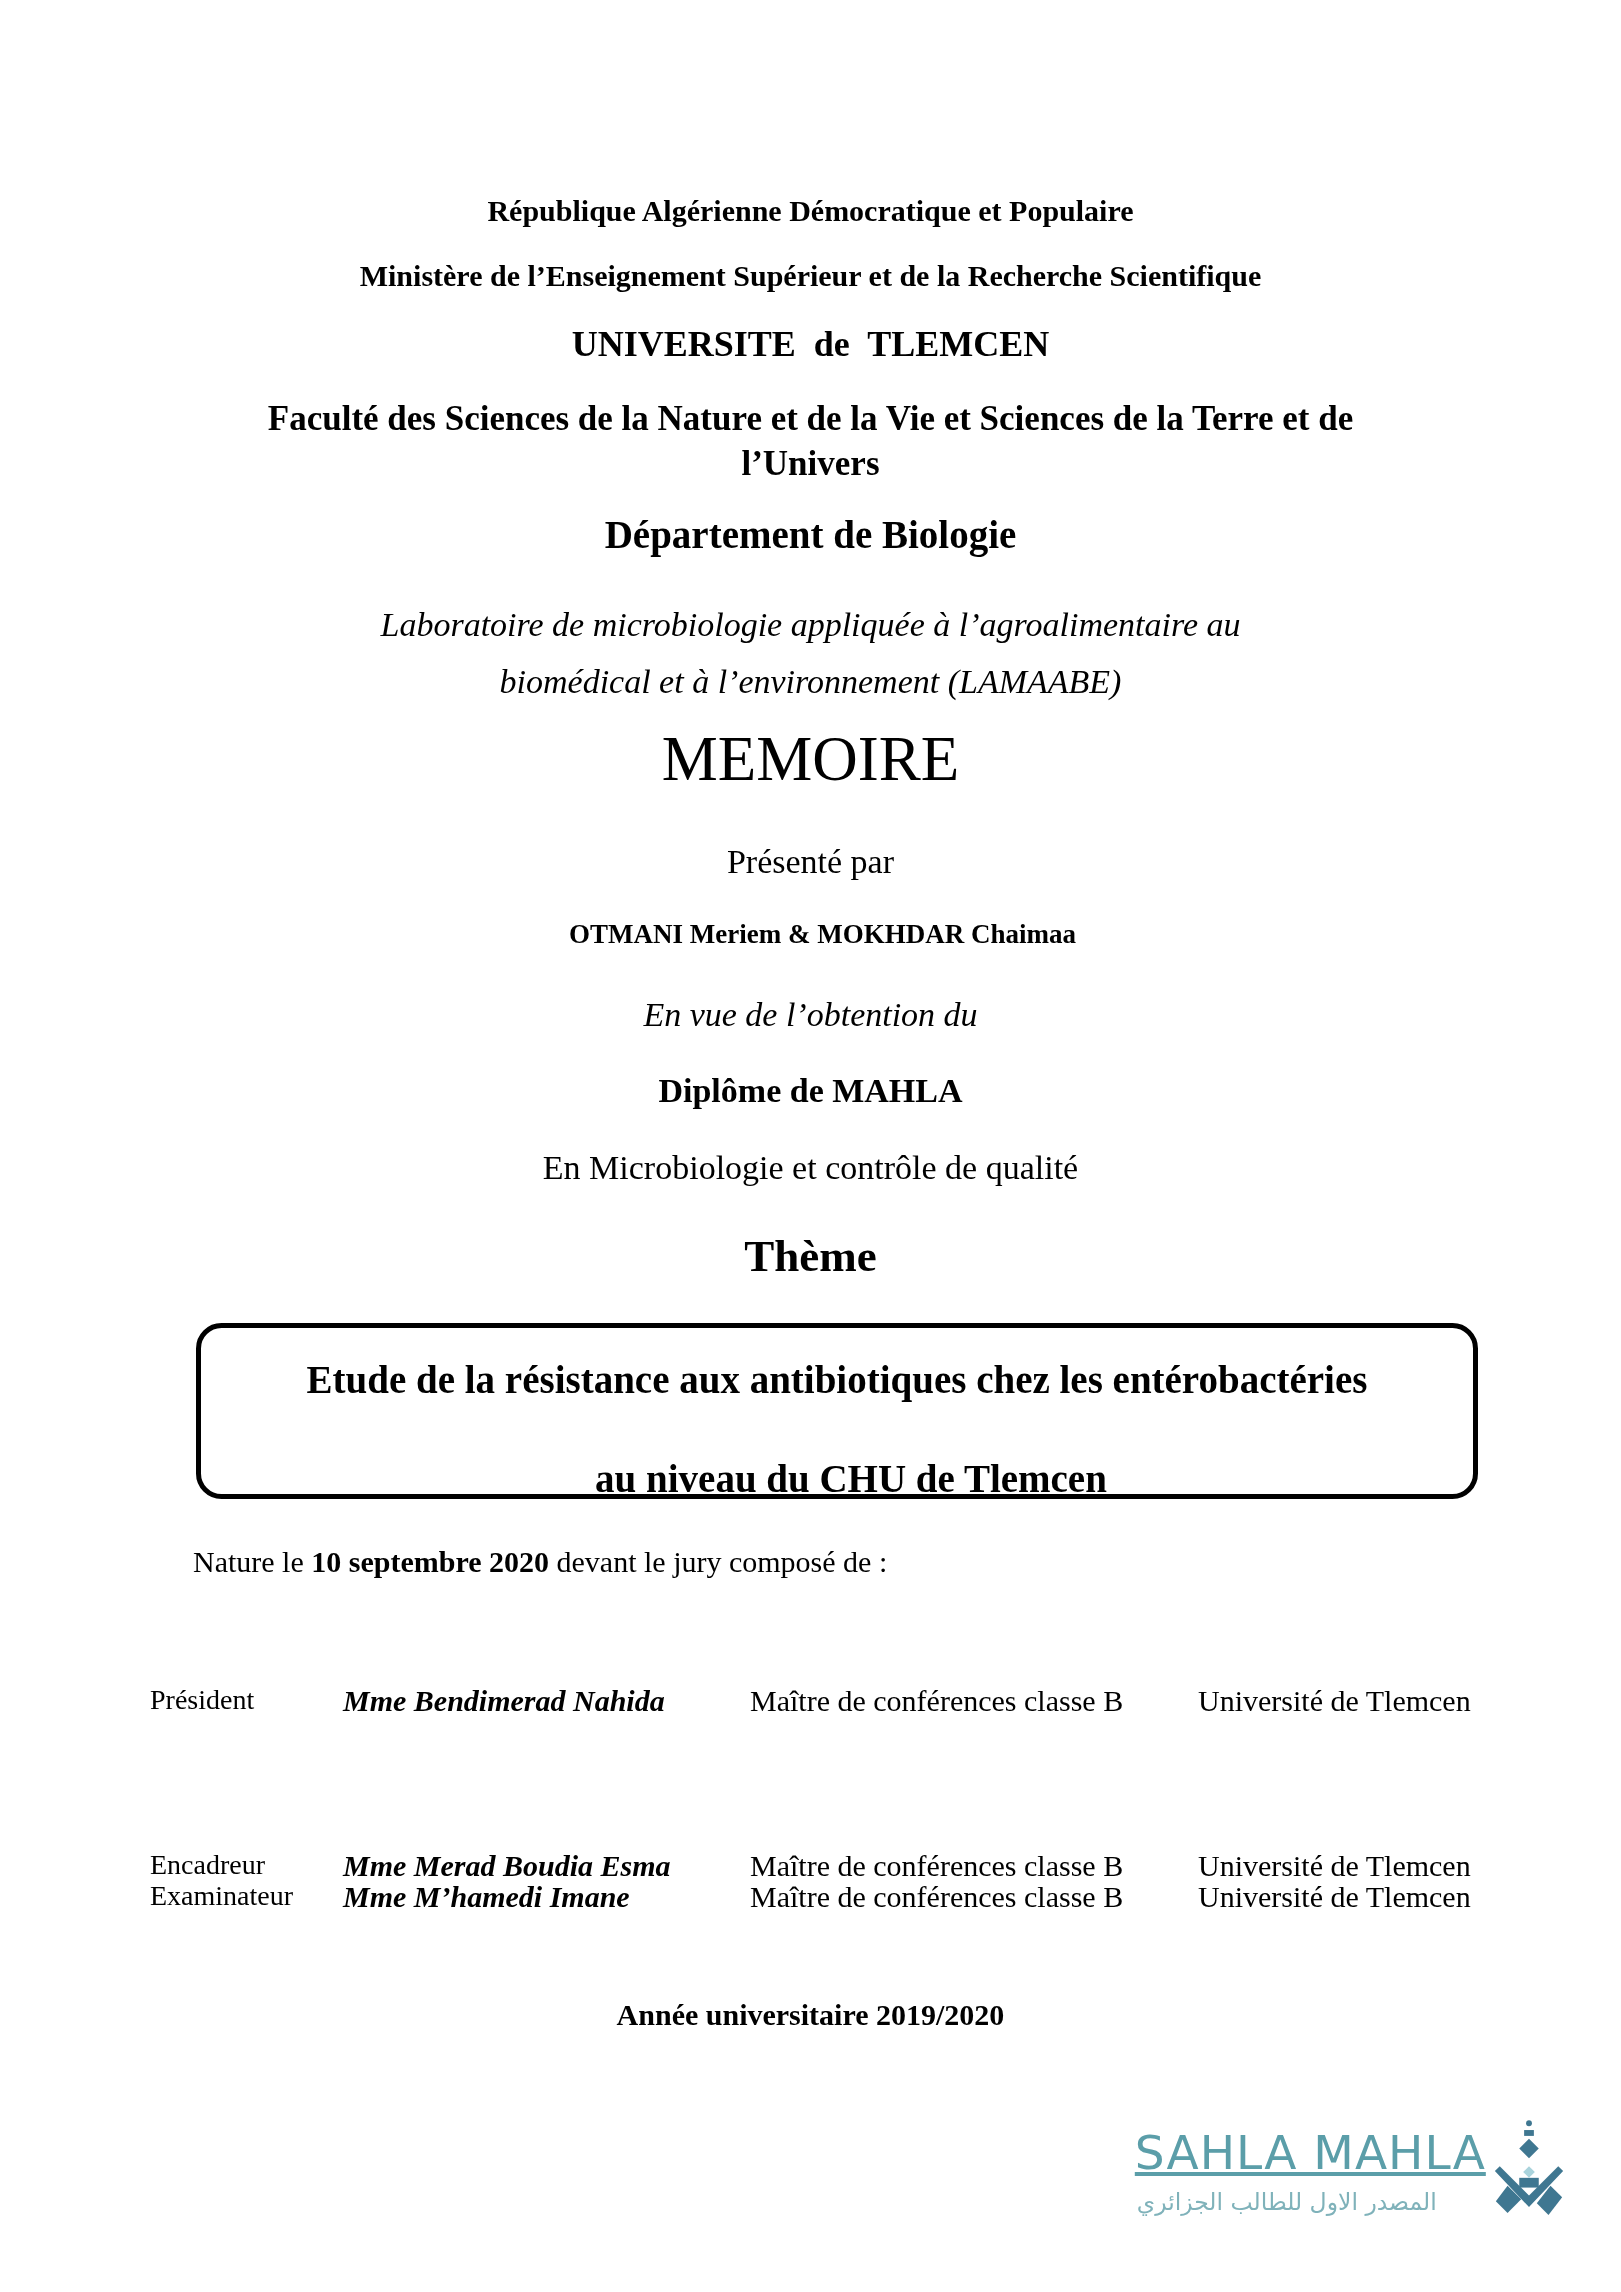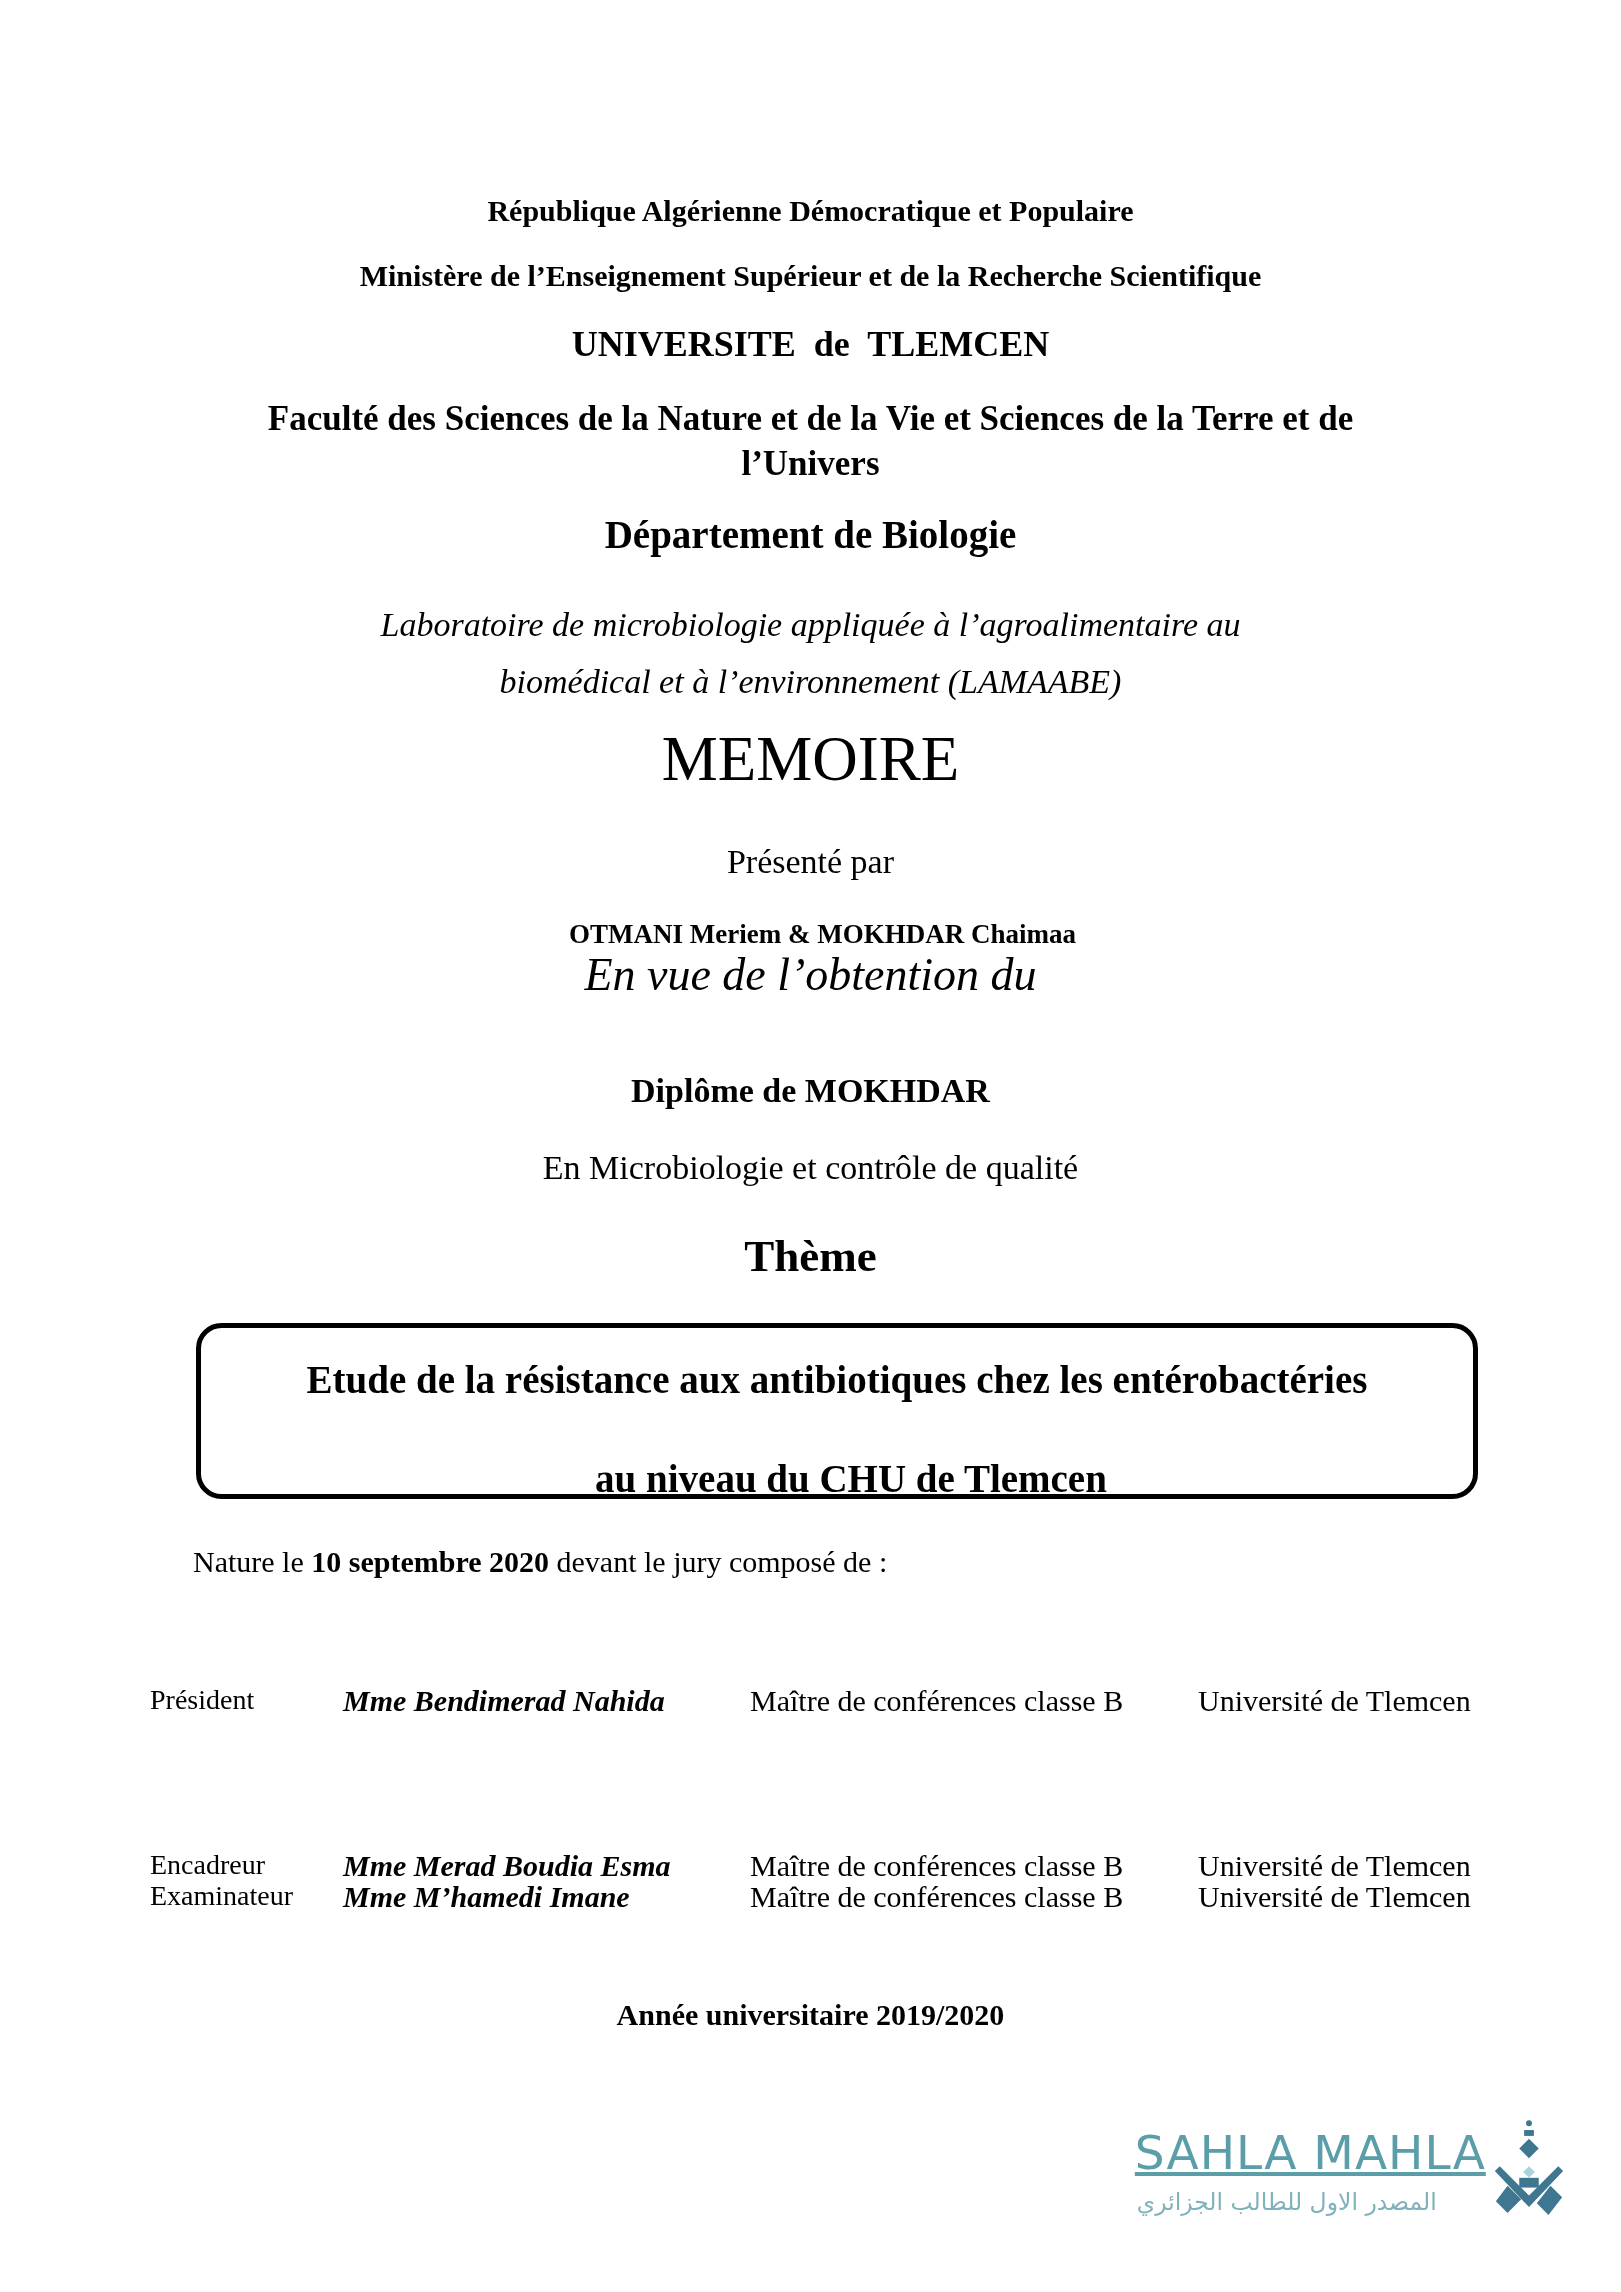--- a/index.html
+++ b/index.html
@@ -10,21 +10,21 @@
   .i { font-style: italic; }
   #l1 { top: 194px; font-size: 30px; }
   #l2 { top: 259px; font-size: 30px; }
   #l3 { top: 323px; font-size: 36px; }
   #l4 { top: 396px; font-size: 35px; line-height: 45px; }
   #l5 { top: 512px; font-size: 39px; }
   #l6 { top: 596px; font-size: 34px; line-height: 57px; }
   #l7 { top: 723px; font-size: 63px; }
   #l8 { top: 843px; font-size: 34px; }
   #l9 { top: 919px; font-size: 27px; padding-left: 12px; }
-  #l10 { top: 948px; font-size: 46px; }
+  #l10 { top: 996px; font-size: 34px; }
   #l11 { top: 1072px; font-size: 34px; }
   #l12 { top: 1149px; font-size: 34px; }
   #l13 { top: 1230px; font-size: 45px; }
   .theme-box { position: absolute; left: 196px; top: 1323px; width: 1282px; height: 176px;
                border: 5.9px solid #000; border-radius: 25.5px; box-sizing: border-box; }
   .theme-line { position: absolute; left: 0; width: 100%; text-align: center;
                 font-weight: bold; font-size: 39px; white-space: nowrap; }
   #t1 { top: 29px; }
   #t2 { top: 128px; padding-left: 14px; }
   .soutenu { position: absolute; left: 193px; top: 1545px; font-size: 30px; white-space: nowrap; }
@@ -55,21 +55,21 @@
 </div>
 <div class="c b" id="l5">Département de Biologie</div>
 <div class="c i" id="l6">
   <div>Laboratoire de microbiologie appliquée à l’agroalimentaire au</div>
   <div>biomédical et à l’environnement (LAMAABE)</div>
 </div>
 <div class="c" id="l7">MEMOIRE</div>
 <div class="c" id="l8">Présenté par</div>
 <div class="c b" id="l9">OTMANI Meriem &amp; MOKHDAR Chaimaa</div>
 <div class="c i" id="l10">En vue de l’obtention du</div>
-<div class="c b" id="l11">Diplôme de MOKHDAR</div>
+<div class="c b" id="l11">Diplôme de MAHLA</div>
 <div class="c" id="l12">En Microbiologie et contrôle de qualité</div>
 <div class="c b" id="l13">Thème</div>
 
 <div class="theme-box">
   <div class="theme-line" id="t1">Etude de la résistance aux antibiotiques chez les entérobactéries</div>
   <div class="theme-line" id="t2">au niveau du CHU de Tlemcen</div>
 </div>
 
 <div class="soutenu"><span style="white-space:pre;">Nature le </span><span class="b">10 septembre 2020</span><span style="white-space:pre;"> devant le jury composé de :</span></div>
 

